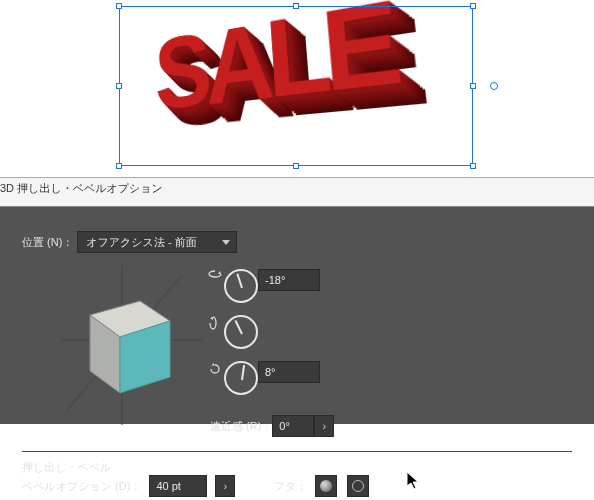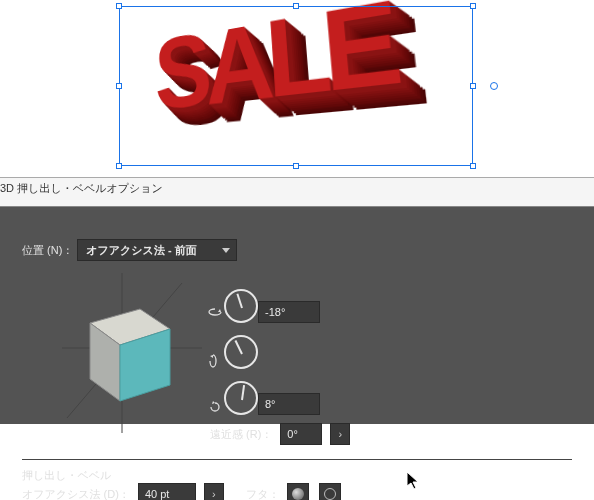--- a/index.html
+++ b/index.html
@@ -16,37 +16,37 @@
       7px 7px 0 #821010, 8px 8px 0 #7a0e0e, 9px 9px 0 #7a0e0e,
       10px 10px 0 #720c0c, 11px 11px 0 #720c0c, 12px 12px 0 #6a0a0a,
       13px 13px 0 #6a0a0a, 14px 14px 0 #620808, 15px 15px 0 #620808,
       16px 16px 0 #5a0707, 18px 18px 0 #520606, 20px 20px 0 #4a0505;
   }
 
   
   .panel-title-row { height: 30px; background: #f5f5f5; border-top: 1px solid #aaa; border-bottom: 1px solid #888; color: #333; line-height: 20px; }
 
   
-  .panel { background: #535353; width: 594px; height: 217px; padding: 32px 22px 10px; position: relative; }
+  .panel { background: #535353; width: 594px; height: 217px; padding: 24px 22px 10px; position: relative; }
   .row { display: flex; align-items: center; margin-bottom: 6px; }
   .label { color: #e0e0e0; }
   .dropdown { background: #3a3a3a; border: 1px solid #2a2a2a; color: #e8e8e8; height: 22px; display: inline-flex; align-items: center; padding: 0 20px 0 8px; position: relative; min-width: 160px; }
   .dropdown::after { content: ""; position: absolute; right: 6px; top: 8px; border-left: 4px solid transparent; border-right: 4px solid transparent; border-top: 5px solid #ccc; }
 
   .rotation-block { display: flex; margin-top: 12px; }
   .cube-col { width: 184px; height: 160px; position: relative; }
   .cube-axes { position: absolute; left: 40px; top: 0; width: 140px; height: 160px; }
   .axis-line { stroke: #444; stroke-width: 1; }
   .rot-col { padding-top: 4px; }
-  .rot-row { display: flex; align-items: flex-end; height: 46px; }
+  .rot-row { display: flex; align-items: flex-start; height: 46px; }
   .rot-icon { width: 18px; display: flex; justify-content: center; color: #ddd; }
   .dial { width: 34px; height: 34px; border: 2px solid #e6e6e6; border-radius: 50%; position: relative; }
   .dial .needle { position: absolute; left: 15px; top: 2px; width: 2px; height: 15px; background: #e6e6e6; transform-origin: 1px 15px; }
   .value-input { background: #3a3a3a; border: 1px solid #2a2a2a; color: #e8e8e8; height: 22px; width: 62px; padding: 0 6px; display: inline-flex; align-items: center; }
-  .persp-row { display: flex; align-items: center; gap: 8px; margin-top: 8px; padding-left: 4px; }
+  .persp-row { display: flex; align-items: center; margin-top: 8px; padding-left: 4px; }
   .step-btn { width: 20px; height: 22px; background: #3a3a3a; border: 1px solid #2a2a2a; color: #ccc; display: inline-flex; align-items: center; justify-content: center; }
   .divider { border-top: 1px solid #454545; margin: 14px 0 8px; }
   .section-label { color: #e0e0e0; }
   .cap-btn { width: 22px; height: 22px; background: #3a3a3a; border: 1px solid #2a2a2a; display: inline-flex; align-items: center; justify-content: center; margin-right: 2px; }
   .cap-circle { width: 12px; height: 12px; border-radius: 50%; }
   .cursor { position: absolute; }
 </style>
 </head>
 <body>
 
@@ -65,21 +65,21 @@
     <div class="handle ctr" style="right:-26px;top:50%;margin-top:-4px"></div>
   </div>
 </div>
 
 <div class="panel-title-row">3D 押し出し・ベベルオプション</div>
 
 <div class="panel">
 
   <div class="row">
     <span class="label">位置 (N)：</span>
-    <div class="dropdown" style="margin-left:4px;font-weight:bold;">
+    <div class="dropdown" style="margin-left:4px;">
       <span>オフアクシス法 - 前面</span>
     </div>
   </div>
 
   <div class="rotation-block">
 
     <div class="cube-col">
       <svg class="cube-axes" viewBox="0 0 140 160">
         <line class="axis-line" x1="60" y1="0" x2="60" y2="160"></line>
         <line class="axis-line" x1="0" y1="75" x2="140" y2="75"></line>
@@ -133,24 +133,24 @@
         <div class="step-btn">›</div>
       </div>
     </div>
   </div>
 
   <div class="divider"></div>
 
   <div class="section-label">押し出し・ベベル</div>
 
   <div class="row" style="gap:8px;">
-    <span class="label">オフアクシス法 (D)：</span>
+    <span class="label">ベベルオプション (D)：</span>
     <div class="value-input" style="width:58px">40 pt</div>
     <div class="step-btn">›</div>
-    <span class="label" style="margin-left:14px">フタ：</span>
+    <span class="label" style="margin-left:30px">フタ：</span>
     <div class="cap-btn">
         <div class="cap-circle" style="background:radial-gradient(circle at 35% 35%, #ddd, #555);"></div>
       </div>
     <div class="cap-btn">
         <div class="cap-circle" style="border:1.5px solid #bbb;"></div>
       </div>
   </div>
 
   <svg class="cursor" style="left:406px;top:264px" width="16" height="20" viewBox="0 0 16 20">
     <path d="M1 1 L1 15 L5 12 L8 18 L10 17 L7 11 L12 11 Z" fill="#000" stroke="#fff" stroke-width="1"></path>

